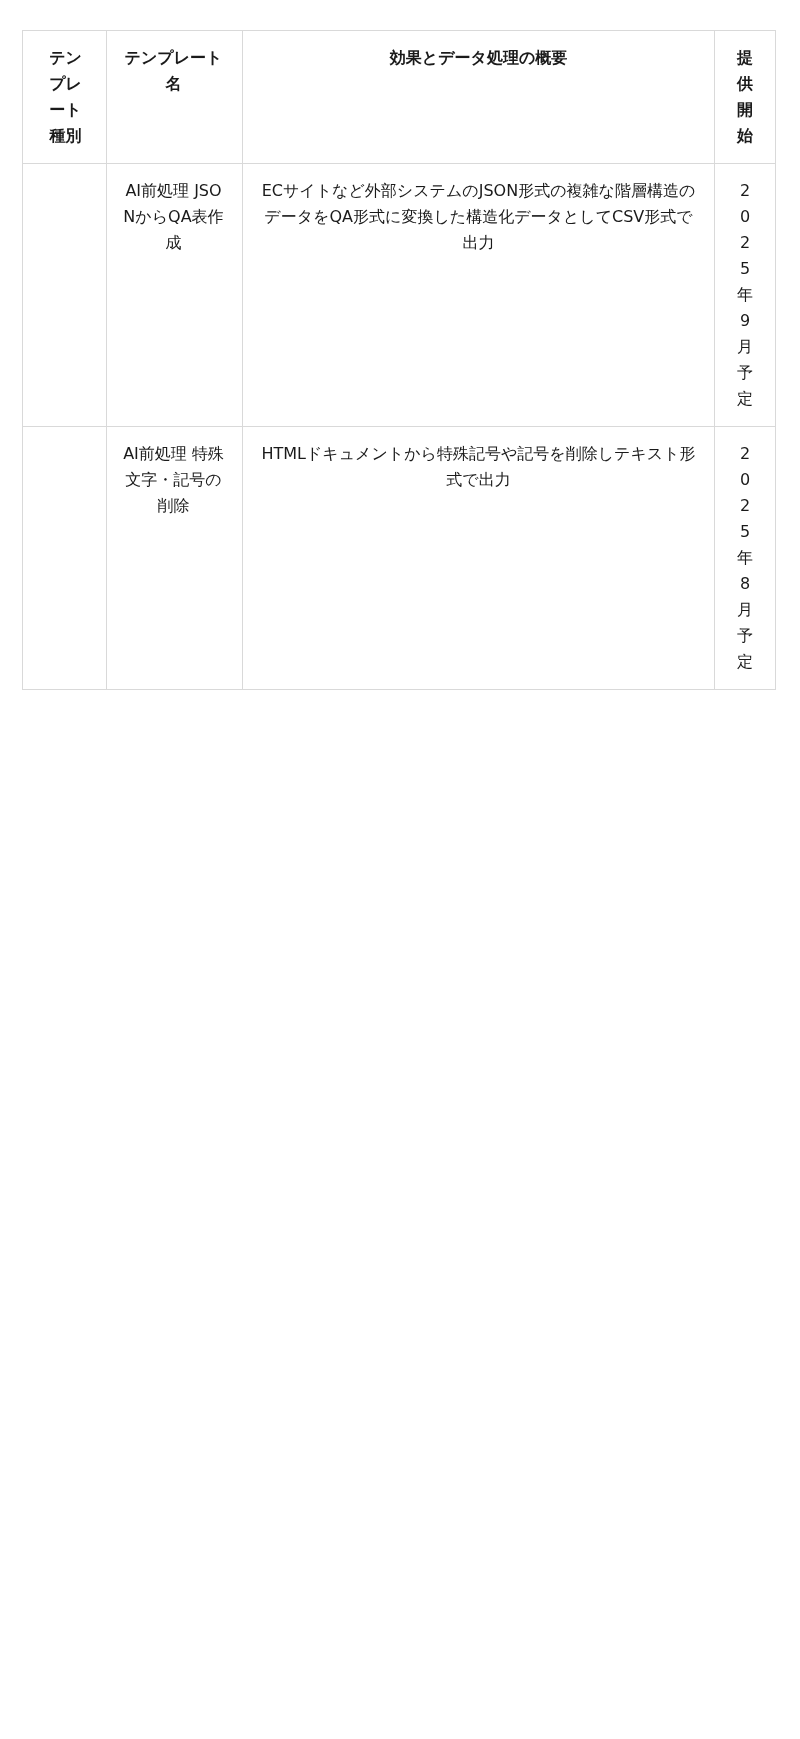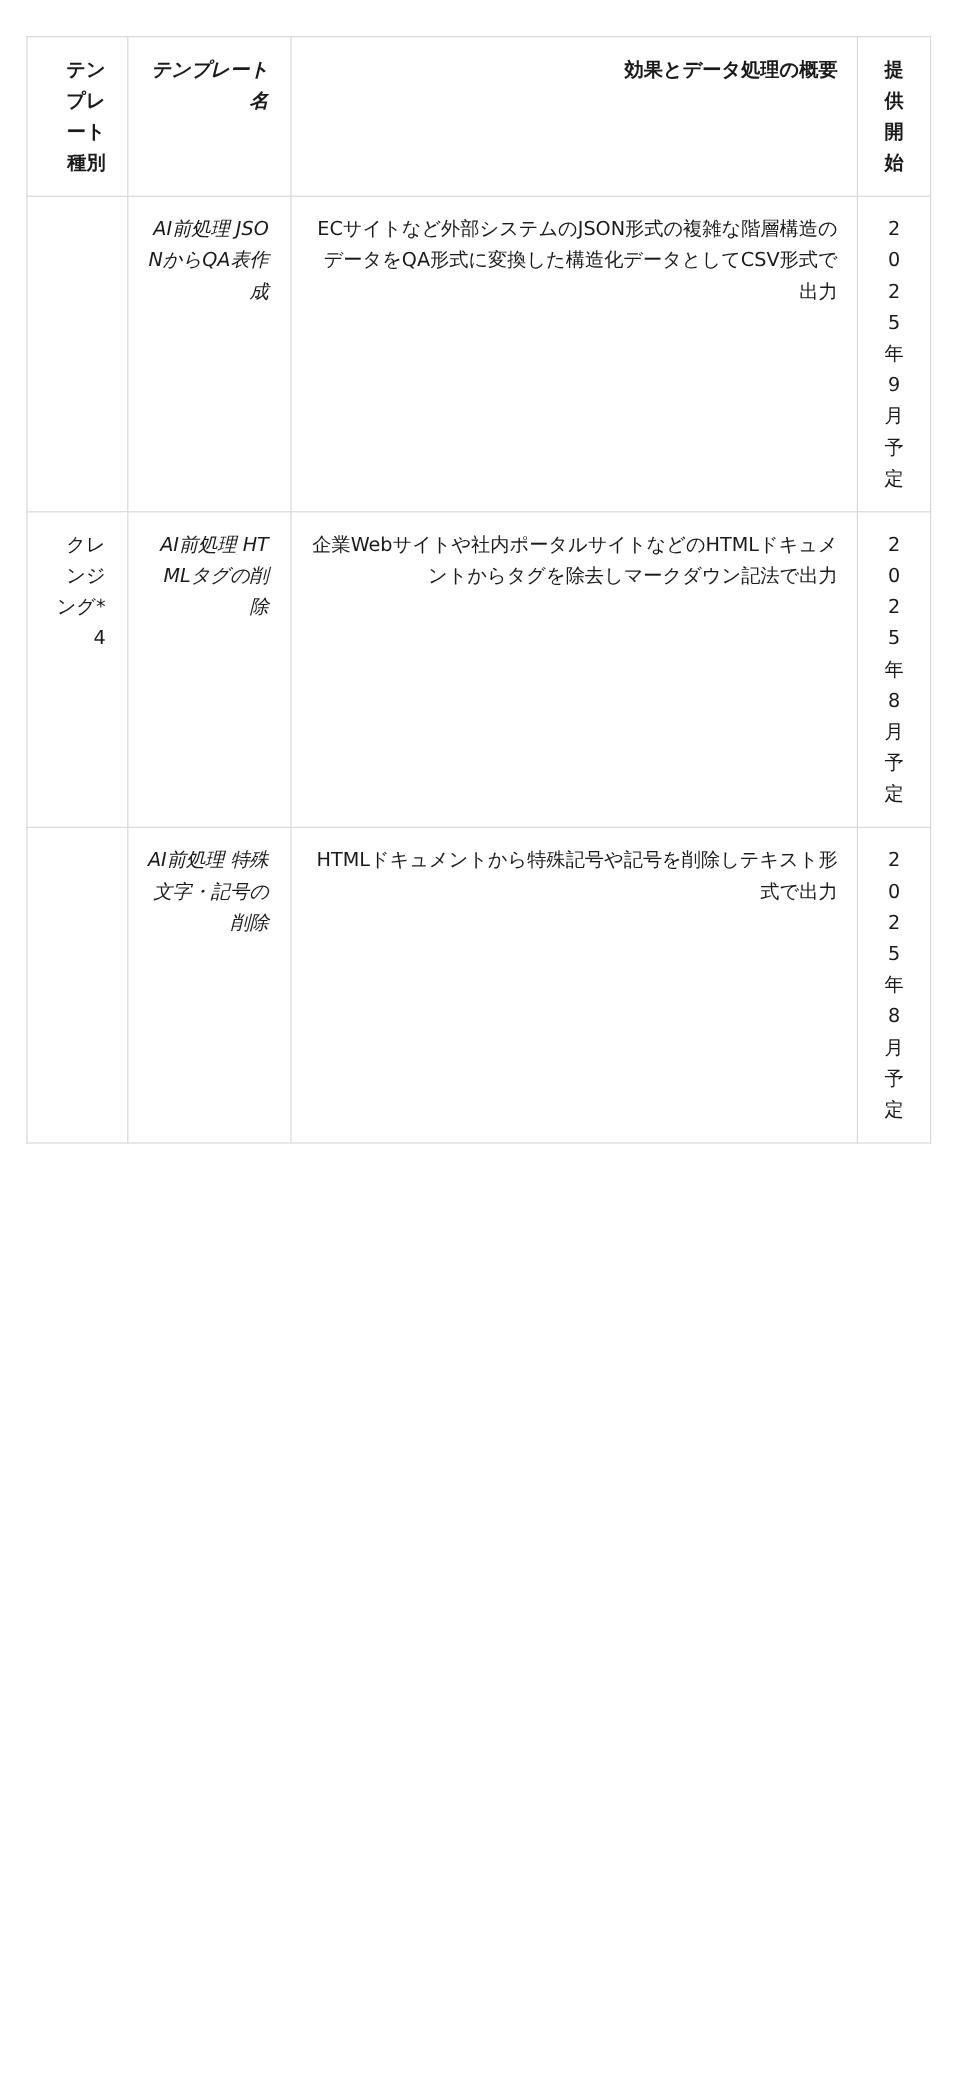--- a/index.html
+++ b/index.html
@@ -22,34 +22,34 @@
   }
   .spec-table th,
   .spec-table td {
     border: 1px solid #d9d9d9;
     vertical-align: top;
     font-size: 16px;
     line-height: 26px;
     padding: 14px 16px;
     word-break: break-all;
     overflow-wrap: anywhere;
-    text-align: right;
+    text-align: center;
     background: #ffffff;
   }
   .spec-table th {
     font-weight: bold;
   }
   
   .col-category       { width: 84px; }
   .col-template-name  { width: 136px; }
   .col-summary        { width: 472px; }
   .col-availability   { width: 61px; }
 
   .spec-table .cell-category      { padding-left: 20px; padding-right: 18px; }
-  .spec-table .cell-template-name { padding-left: 16px; padding-right: 18px; font-style: italic; }
+  .spec-table .cell-template-name { padding-left: 16px; padding-right: 18px; }
   .spec-table .cell-summary       { padding-left: 16px; padding-right: 16px; }
   .spec-table .cell-availability  { padding-left: 4px; padding-right: 4px; text-align: center; }
   .vertical-chars div {
     line-height: 26px;
     text-align: center;
   }
 </style>
 </head>
 <body>
 
@@ -85,36 +85,20 @@
             <div>2</div>
             <div>5</div>
             <div>年</div>
             <div>9</div>
             <div>月</div>
             <div>予</div>
             <div>定</div>
           </td>
         </tr>
         <tr>
-          <td class="cell-category">クレンジング*4</td>
-          <td class="cell-template-name">AI前処理 HTMLタグの削除</td>
-          <td class="cell-summary">企業Webサイトや社内ポータルサイトなどのHTMLドキュメントからタグを除去しマークダウン記法で出力</td>
-          <td class="cell-availability vertical-chars">
-            <div>2</div>
-            <div>0</div>
-            <div>2</div>
-            <div>5</div>
-            <div>年</div>
-            <div>8</div>
-            <div>月</div>
-            <div>予</div>
-            <div>定</div>
-          </td>
-        </tr>
-        <tr>
           <td class="cell-category"></td>
           <td class="cell-template-name">AI前処理 特殊文字・記号の削除</td>
           <td class="cell-summary">HTMLドキュメントから特殊記号や記号を削除しテキスト形式で出力</td>
           <td class="cell-availability vertical-chars">
             <div>2</div>
             <div>0</div>
             <div>2</div>
             <div>5</div>
             <div>年</div>
             <div>8</div>

